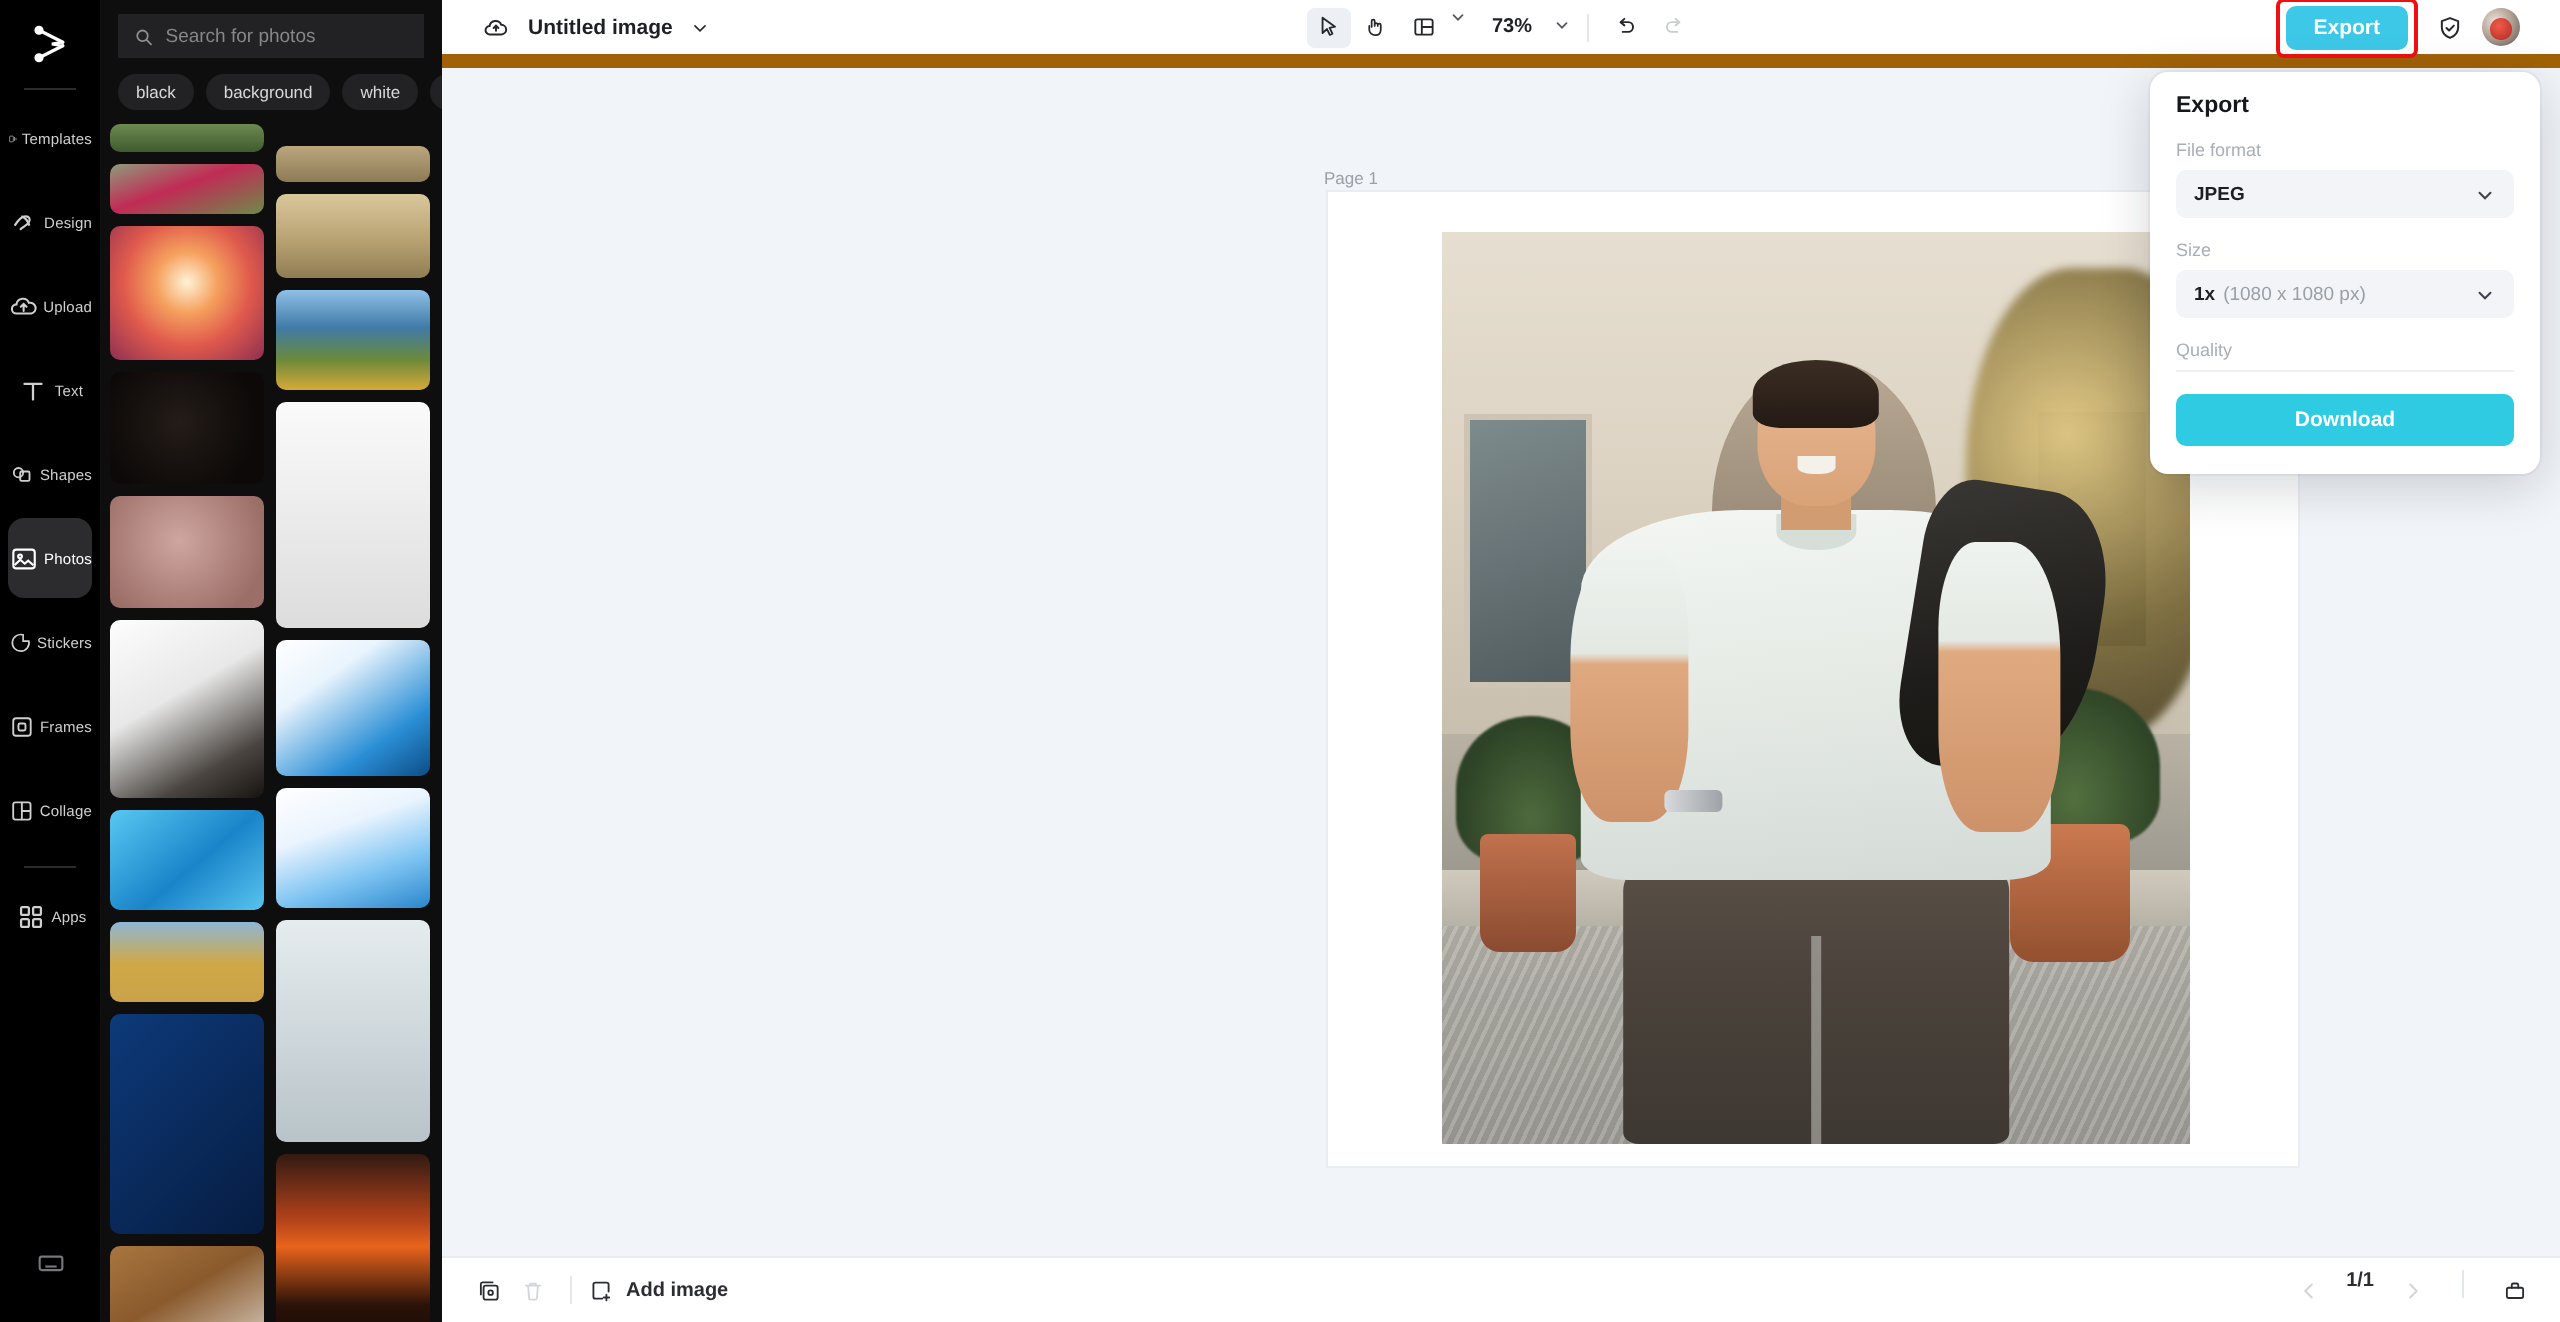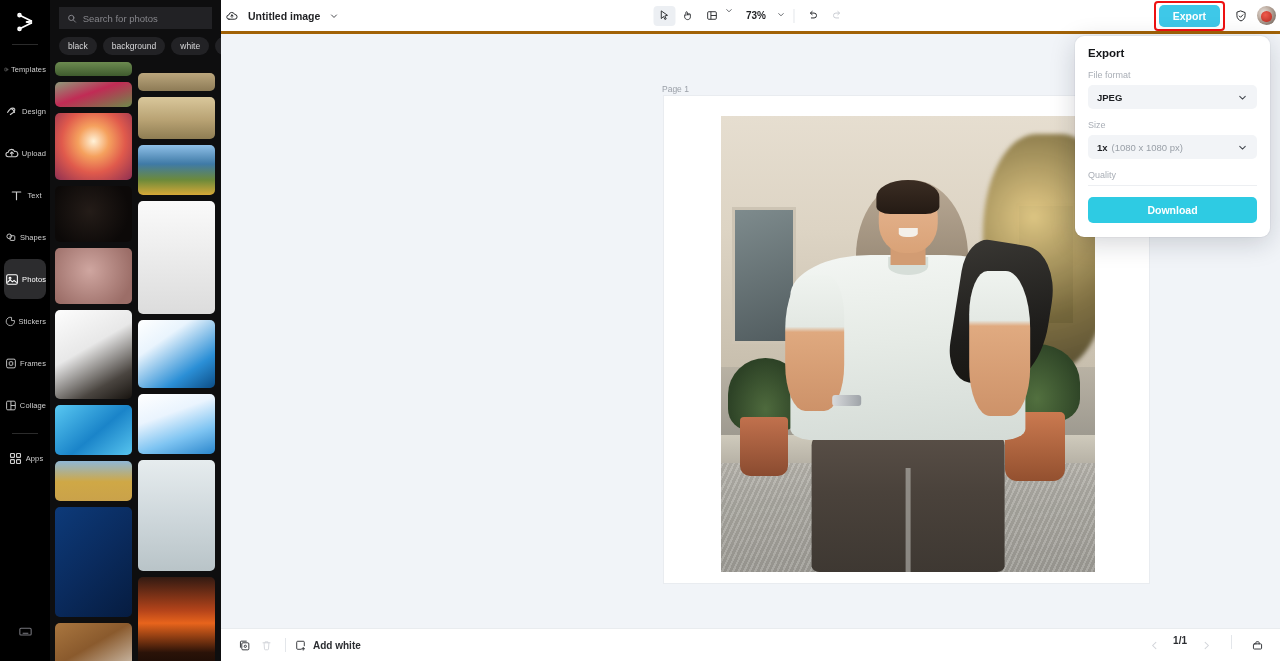--- a/index.html
+++ b/index.html
@@ -50,22 +50,22 @@
   }
   .masonry { display: flex; gap: 6px; padding: 0 5px; height: 600px; overflow: hidden; }
   .mcol { display: flex; flex-direction: column; gap: 6px; width: 77px; }
   .mcol.right { margin-top: 11px; }
   .ph { width: 100%; border-radius: 5px; overflow: hidden; cursor: pointer; flex: none; }
 
   
   .main { flex: 1; display: flex; flex-direction: column; background: #f1f4f8; position: relative; }
 
   .topbar {
-    height: 34px; background: #fff; border-bottom: 3px solid #a16207;
-    display: flex; align-items: center; padding: 0 4px; flex: none; position: relative;
+    height: 34px; background: #fff; border-bottom: 7px solid #a16207;
+    display: flex; align-items: center; padding: 0 20px; flex: none; position: relative;
   }
   .doc-title { display: flex; align-items: center; gap: 9px; cursor: pointer; }
   .doc-name { font-size: 10.5px; color: #1f2023; font-weight: 600; }
 
   .tools { position: absolute; left: 50%; transform: translateX(-50%); display: flex; align-items: center; gap: 2px; }
   .tbtn { width: 22px; height: 20px; border-radius: 4px; display:flex; align-items:center; justify-content:center; cursor:pointer; color:#303236; }
   .tbtn.sel { background: #eceff3; }
   .tbtn.dis { color: #c9ccd2; cursor: default; }
   .tgroup { display: flex; gap: 1px; cursor: pointer; }
   .zoomval { font-size: 10px; color: #1f2023; font-weight: 600; padding: 0 3px; }
@@ -443,21 +443,21 @@
         <svg width="13" height="13" viewBox="0 0 24 24" fill="none" stroke="currentColor" stroke-width="1.7" stroke-linecap="round">
             <path d="M5.5 7h13M9.5 7V5.2h5V7M7.5 7l.8 11.4a1.6 1.6 0 001.6 1.5h4.2a1.6 1.6 0 001.6-1.5L16.5 7"></path>
           </svg>
       </div>
       <div class="bsep"></div>
       <div class="addpage">
         <svg width="13" height="13" viewBox="0 0 24 24" fill="none" stroke="currentColor" stroke-width="1.7" stroke-linecap="round">
             <path d="M19 12.5V6a1.8 1.8 0 00-1.8-1.8H6.8A1.8 1.8 0 005 6v11.2A1.8 1.8 0 006.8 19h6.4"></path>
             <path d="M17 15.5v5M14.5 18h5"></path>
           </svg>
-        <span>Add white</span>
+        <span>Add image</span>
       </div>
       <div class="bright">
         <div class="bbtn dis">
           <svg width="11" height="11" viewBox="0 0 24 24" fill="none" stroke="currentColor" stroke-width="2.2" stroke-linecap="round">
               <path d="M15 5l-7 7 7 7"></path>
             </svg>
         </div>
         <span class="pagenum">1/1</span>
         <div class="bbtn dis">
           <svg width="11" height="11" viewBox="0 0 24 24" fill="none" stroke="currentColor" stroke-width="2.2" stroke-linecap="round">

